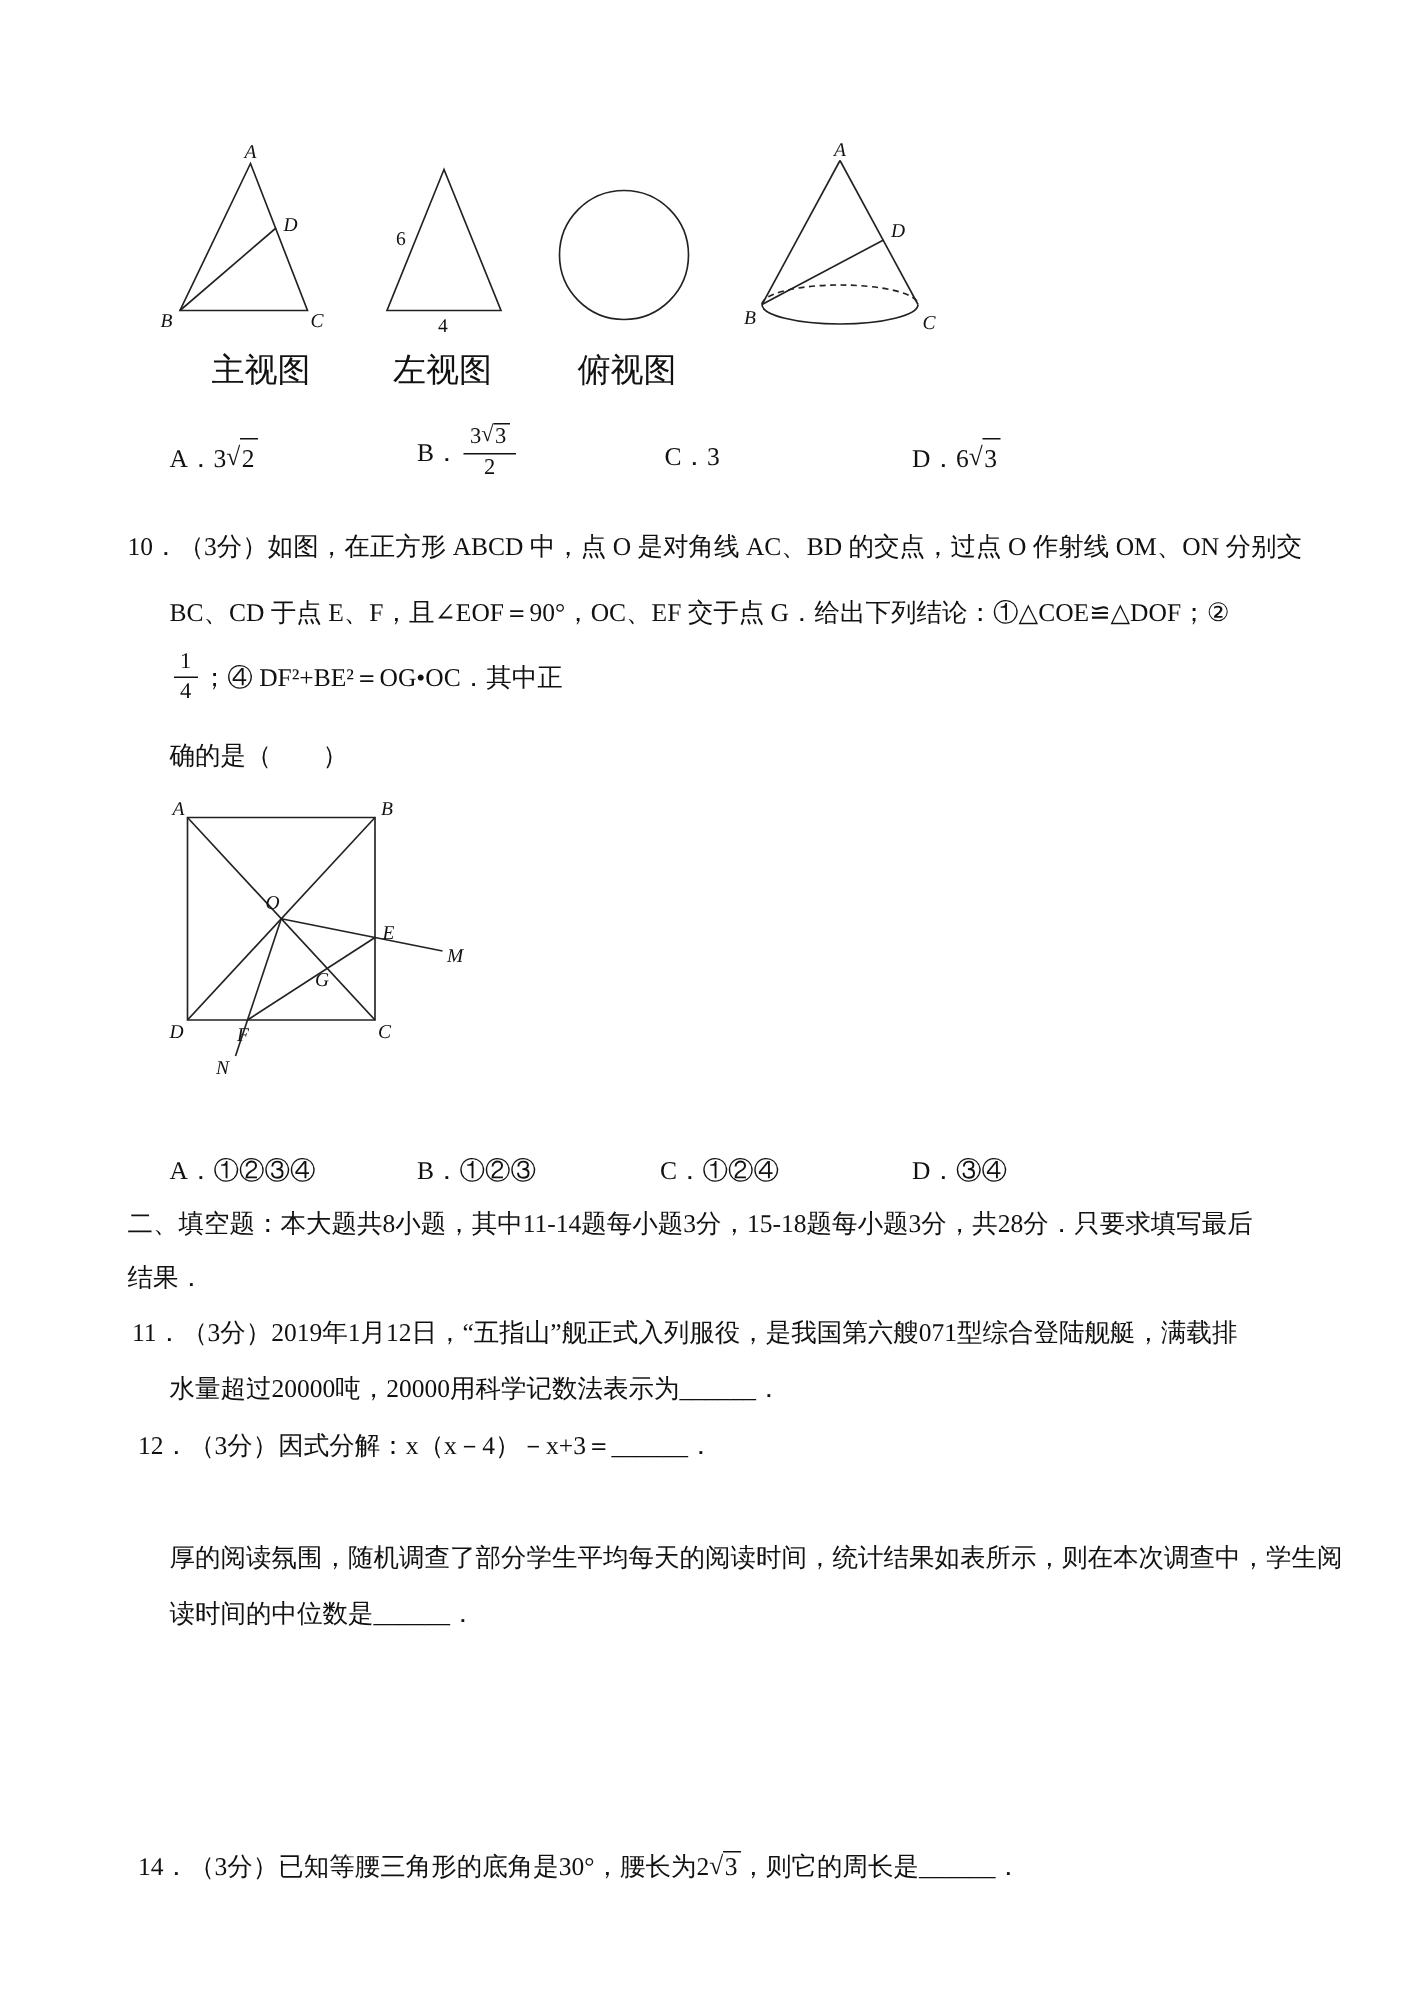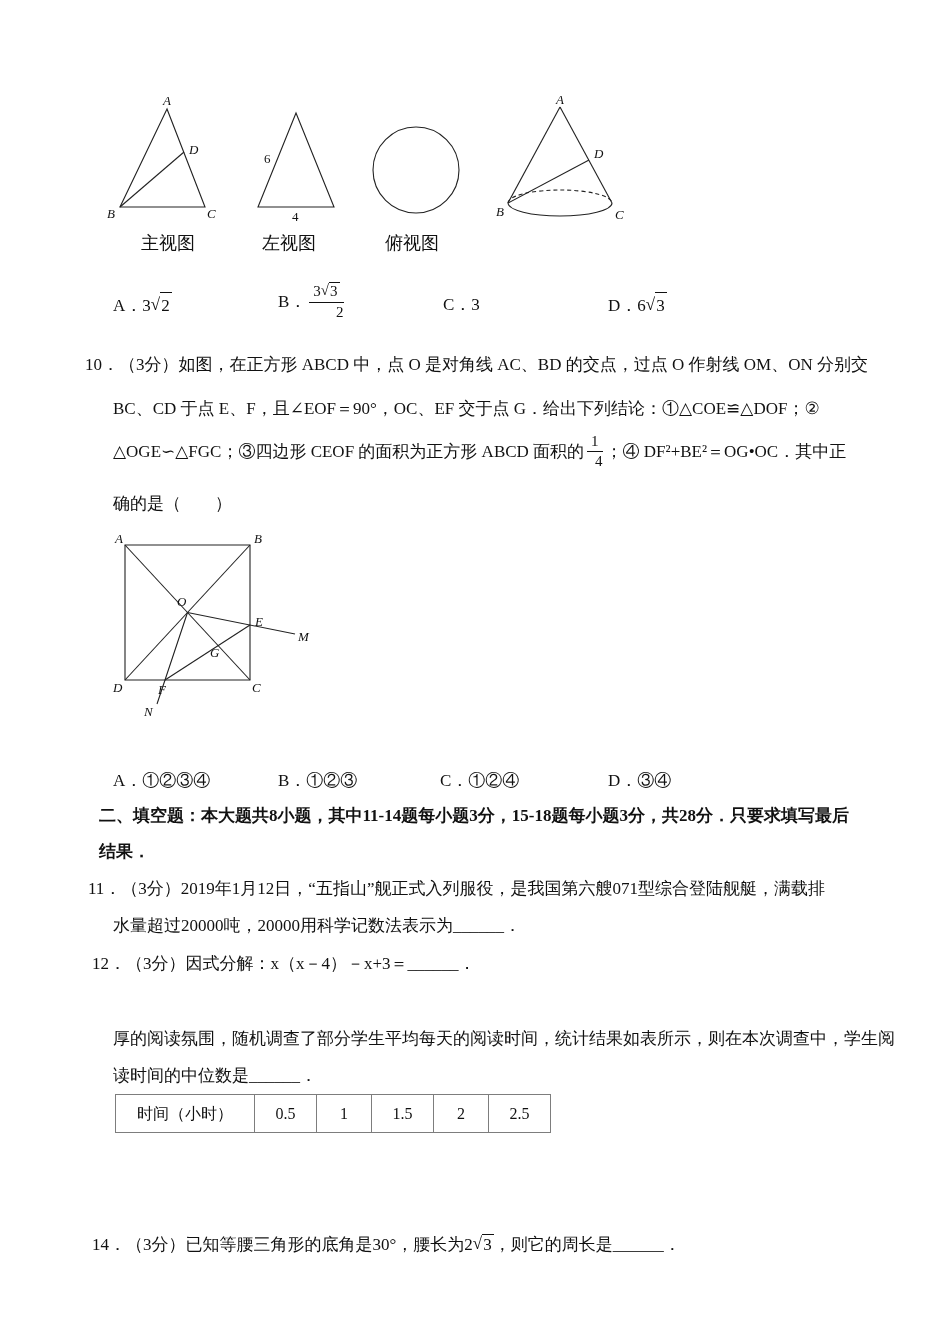--- a/index.html
+++ b/index.html
@@ -1,29 +1,29 @@
 <!DOCTYPE html>
 <html><head>
 <meta charset="utf-8">
 <style>
   html,body{margin:0;padding:0;background:#ffffff;}
   .page{position:relative;width:950px;height:1344px;background:#fff;color:#111;
         font-family:"Liberation Serif","DejaVu Serif",serif;font-size:17px;line-height:1.5;overflow:hidden;}
   .abs{position:absolute;}
   .nowrap{white-space:nowrap;}
-  .bold{font-weight:700;margin-left:14px;}
-  .fig-label{font-size:18px;}
+  .bold{font-weight:400;}
+  .fig-label{font-size:22px;}
   svg .shape{fill:none;stroke:#222;stroke-width:1.1;}
   svg .dashed{stroke-dasharray:4 3;}
   svg .vlabel{font-family:"Liberation Serif",serif;font-style:italic;font-size:13px;fill:#111;}
   svg .numlabel{font-family:"Liberation Serif",serif;font-size:13px;fill:#111;}
   .sqrt{white-space:nowrap;}
   .sqrt .sym{display:inline-block;transform:translateY(-1px);}
   .sqrt .rad{border-top:1px solid #111;padding:0 2px 0 1px;}
-  .frac{display:inline-flex;flex-direction:column;align-items:flex-end;vertical-align:-10px;
+  .frac{display:inline-flex;flex-direction:column;align-items:center;vertical-align:-10px;
         font-size:15px;line-height:1.15;margin:0 3px;}
   .frac .num{border-bottom:1px solid #111;padding:0 4px 1px;}
   .frac .den{padding-top:1px;}
   .optrow span{display:inline-block;}
   table.data{border-collapse:collapse;font-size:16px;}
   table.data td{border:1px solid #7d7d7d;text-align:center;padding:0 8px;height:37px;}
   .flexline{display:flex;align-items:center;white-space:nowrap;}
 </style>
 </head>
 <body>
@@ -75,21 +75,20 @@
     </span>
   </div>
   <div class="abs nowrap" style="left:443px;top:292px">C．3</div>
   <div class="abs nowrap optrow" style="left:608px;top:292px">
     <span>D．6</span><span class="sqrt"><span class="sym">√</span><span class="rad">3</span></span>
   </div>
 
   <div class="abs nowrap" style="left:85px;top:352px">10．（3分）如图，在正方形 ABCD 中，点 O 是对角线 AC、BD 的交点，过点 O 作射线 OM、ON 分别交</div>
   <div class="abs nowrap" style="left:113px;top:396px">BC、CD 于点 E、F，且∠EOF＝90°，OC、EF 交于点 G．给出下列结论：①△COE≌△DOF；②</div>
   <div class="abs flexline" style="left:113px;top:433px">
-    <span>△OGE∽△FGC；③四边形 CEOF 的面积为正方形 ABCD 面积的</span>
     <span class="frac">
       <span class="num">1</span>
       <span class="den">4</span>
     </span>
     <span>；④ DF²+BE²＝OG•OC．其中正</span>
   </div>
   <div class="abs nowrap" style="left:113px;top:491px">确的是（　　）</div>
 
   <svg class="abs" style="left:110px;top:533px" width="205" height="195" viewBox="0 0 205 195">
     <path class="shape" d="M15,12 H140 V147 H15 Z"></path>
@@ -121,28 +120,20 @@
   <div class="abs nowrap" style="left:88px;top:876px">11．（3分）2019年1月12日，“五指山”舰正式入列服役，是我国第六艘071型综合登陆舰艇，满载排</div>
   <div class="abs nowrap" style="left:113px;top:913px">水量超过20000吨，20000用科学记数法表示为______．</div>
 
   <div class="abs nowrap" style="left:92px;top:951px">12．（3分）因式分解：x（x－4）－x+3＝______．</div>
 
   <div class="abs nowrap" style="left:113px;top:1063px">读时间的中位数是______．</div>
   <div class="abs nowrap" style="left:113px;top:1026px">厚的阅读氛围，随机调查了部分学生平均每天的阅读时间，统计结果如表所示，则在本次调查中，学生阅</div>
 
   <table class="data abs" style="left:115px;top:1094px">
     <tbody>
-        <tr>
-      <td style="width:122px">时间（小时）</td>
-      <td style="width:45px">0.5</td>
-      <td style="width:38px">1</td>
-      <td style="width:45px">1.5</td>
-      <td style="width:38px">2</td>
-      <td style="width:45px">2.5</td>
-    </tr>
   </tbody>
     </table>
 
   <div class="abs nowrap" style="left:92px;top:1232px">
     <span>14．（3分）已知等腰三角形的底角是30°，腰长为2</span><span class="sqrt"><span class="sym">√</span><span class="rad">3</span></span><span>，则它的周长是______．</span>
   </div>
 
 </div>
 
 </body></html>

